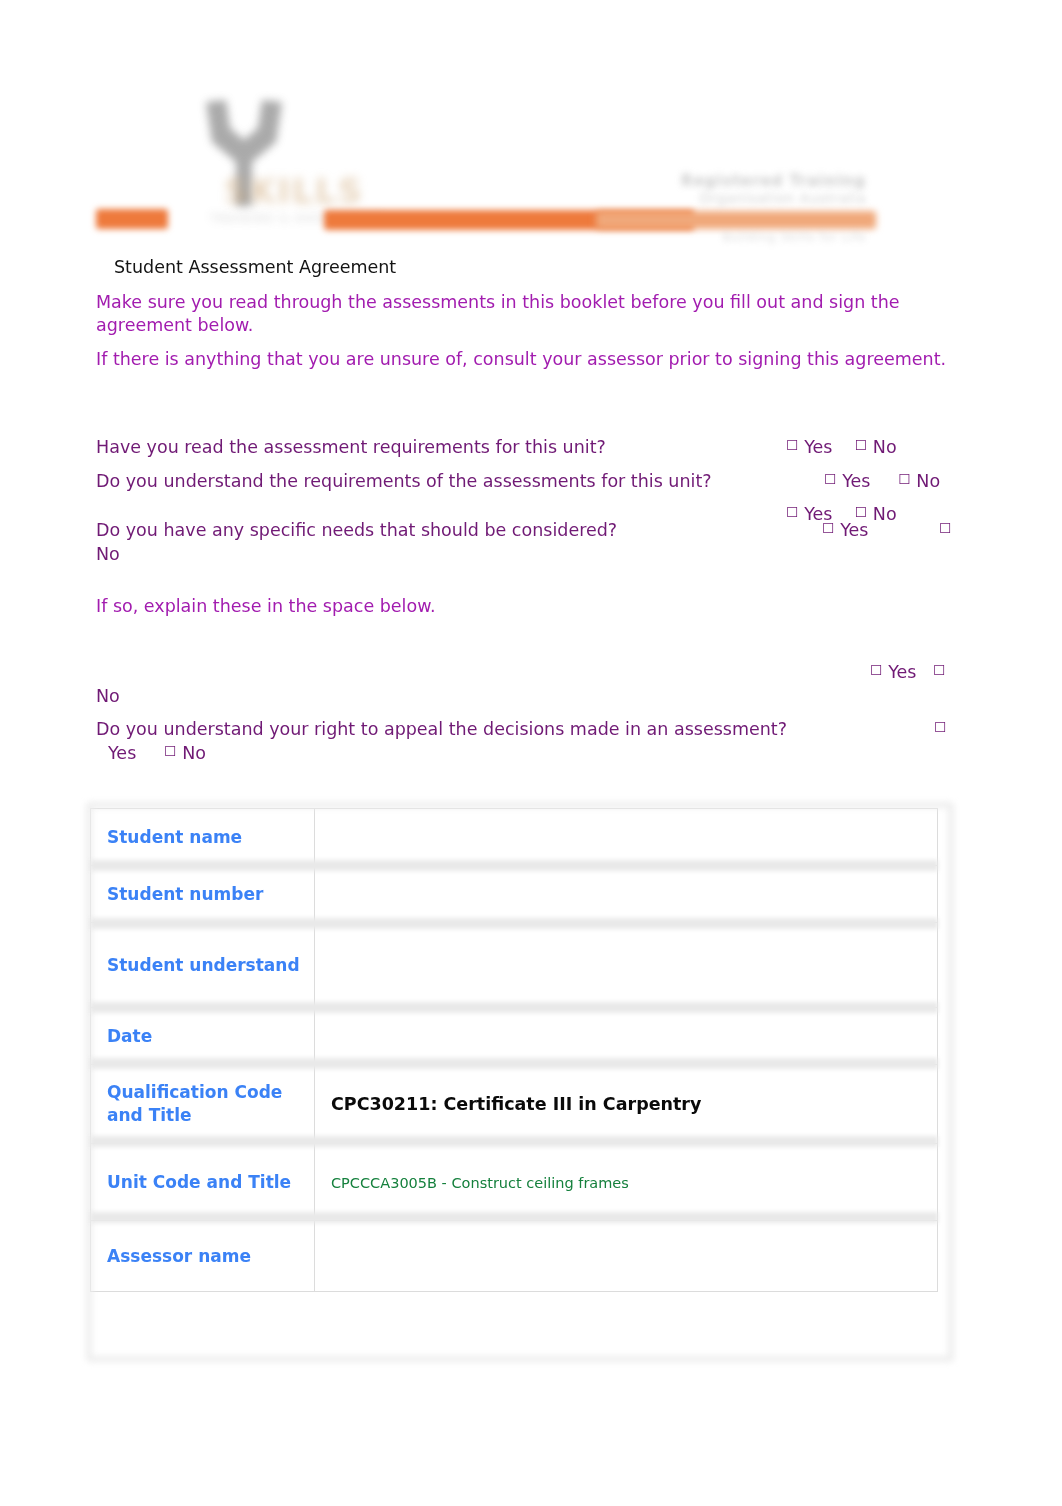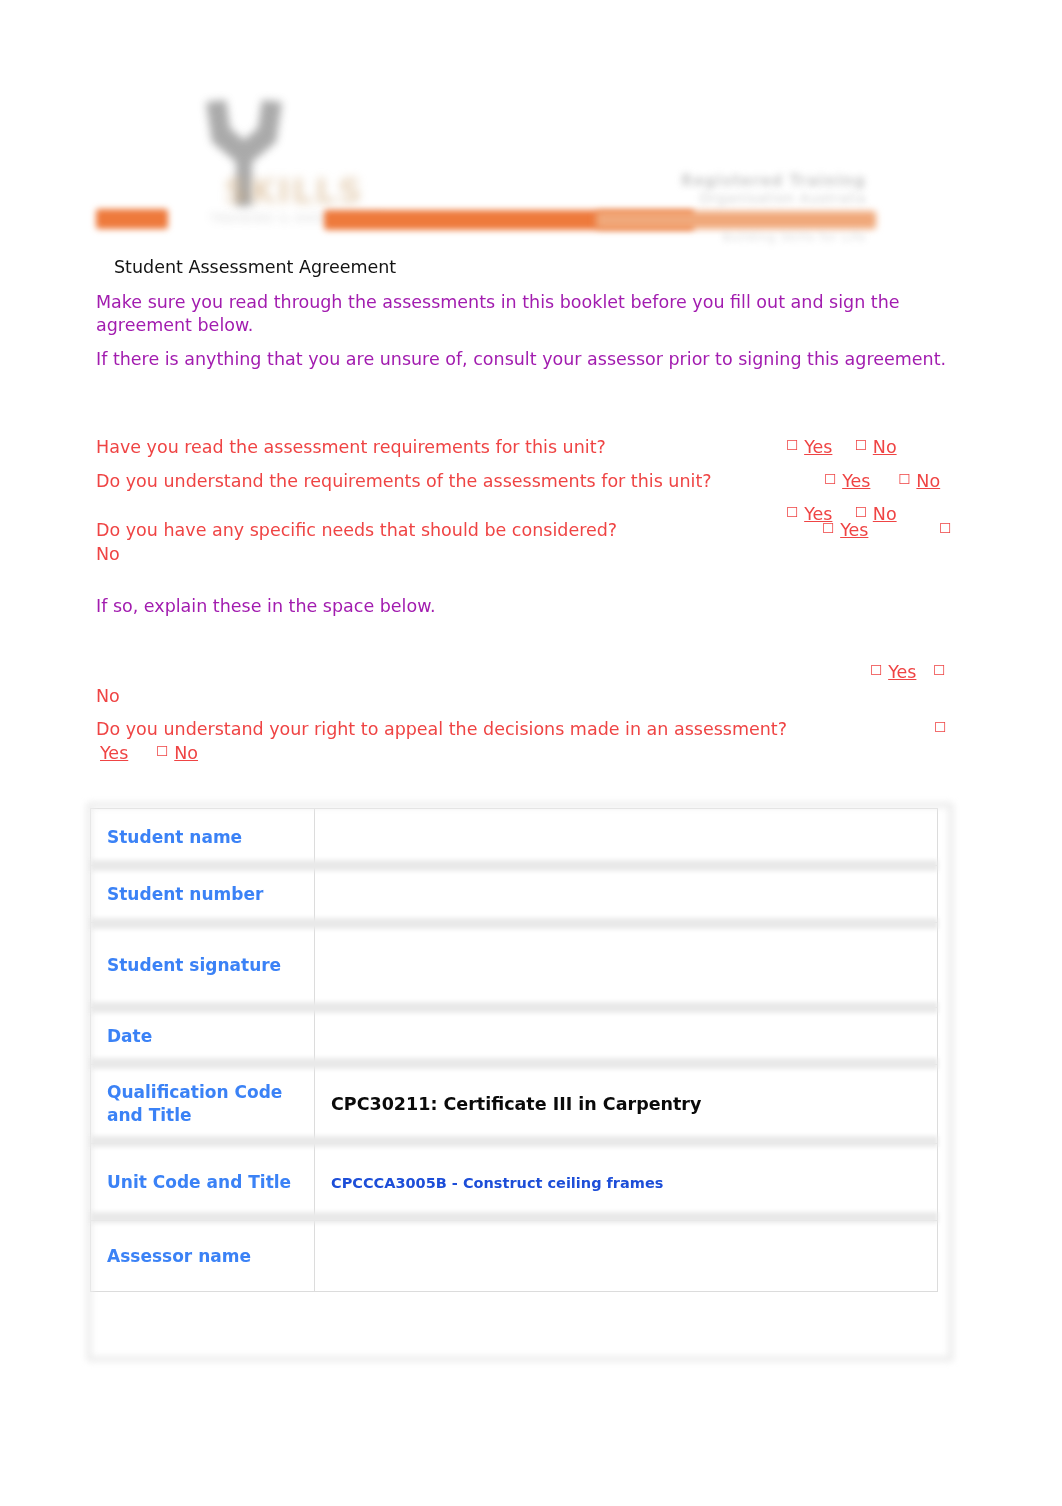--- a/index.html
+++ b/index.html
@@ -155,31 +155,31 @@
   .p-if   { top: 348px; }
   .p-ifso { top: 595px; }
 
   
   .qrow {
     position: absolute;
     left: 96px;
     width: 880px;
     font-size: 17.5px;
     line-height: 23px;
-    color: #ef4444;
+    color: #701a75;
   }
   .q-text { white-space: nowrap; }
   .cb {
     font-family: "DejaVu Sans", sans-serif;
     font-size: 14px;
     line-height: 14px;
     position: relative;
     top: -3px;
   }
-  .opt-lbl { font-size: 17.5px; text-decoration: underline; }
+  .opt-lbl { font-size: 17.5px; }
 
   .q1 { top: 436px; }
   .q2 { top: 470px; }
   .q3 { top: 503px; }
   .q4 { top: 519px; }
   .q5 { top: 661px; }
   .q6 { top: 718px; }
 
   
   .opt { position: absolute; white-space: nowrap; }
@@ -210,22 +210,22 @@
     line-height: 23px;
     color: #3b82f6;
   }
   .val-big {
     font-size: 17.5px;
     font-weight: bold;
     color: #0a0a0a;
   }
   .val-sm {
     font-size: 14.5px;
-    font-weight: bold;
-    color: #1d4ed8;
+    font-weight: normal;
+    color: #15803d;
   }
   .r-name   td { height: 56px; }
   .r-num    td { height: 56px; }
   .r-sig    td { height: 84px; }
   .r-date   td { height: 56px; }
   .r-qual   td { height: 78px; }
   .r-unit   td { height: 76px; }
   .r-asses  td { height: 70px; }
 
   
@@ -328,21 +328,21 @@
     <span class="cb">☐</span>
   </span>
   <span class="opt" style="left:0px; top:24px;">No</span>
 </div>
 
 <div class="qrow q6">
   <span class="q-text">Do you understand your right to appeal the decisions made in an assessment?</span>
   <span class="opt" style="left:838px; top:0;">
     <span class="cb">☐</span>
   </span>
-  <span class="opt" style="left:4px; top:24px;">
+  <span class="opt" style="left:12px; top:24px;">
     <span class="opt-lbl">Yes</span>
     &nbsp;&nbsp;&nbsp;
     <span class="cb">☐</span>
     <span class="opt-lbl">No</span>
   </span>
 </div>
 
 <div class="tbl-wrap">
   <div class="tbl-glow"></div>
 
@@ -365,21 +365,21 @@
         <td>
           <span class="lbl">Student number</span>
         </td>
         <td>
           <span class="val-sm"></span>
         </td>
       </tr>
 
       <tr class="r-sig">
         <td>
-          <span class="lbl">Student signature</span>
+          <span class="lbl">Student understand</span>
         </td>
         <td>
           <span class="val-sm"></span>
         </td>
       </tr>
 
       <tr class="r-date">
         <td>
           <span class="lbl">Date</span>
         </td>

